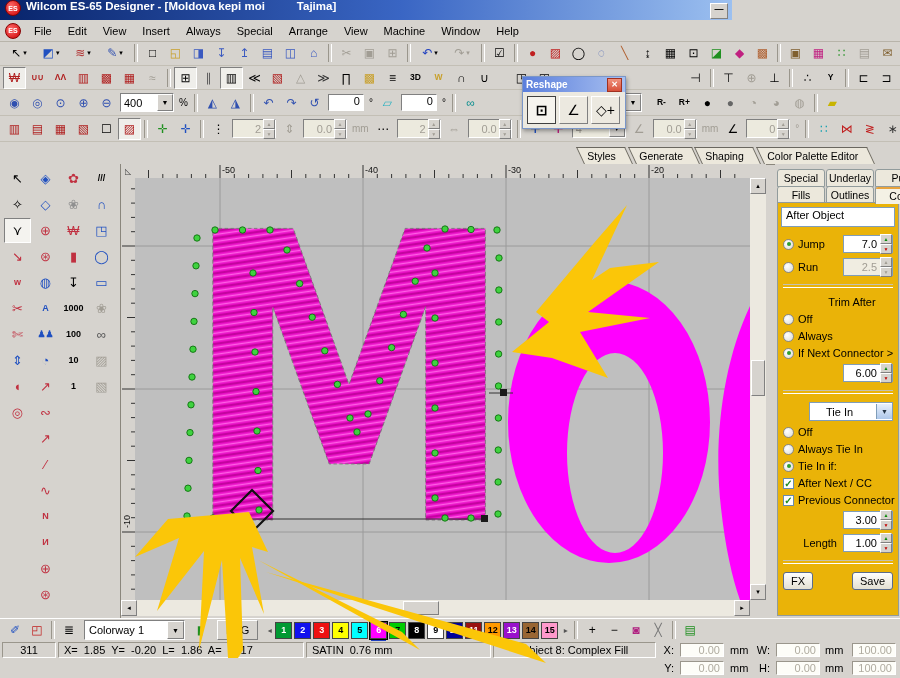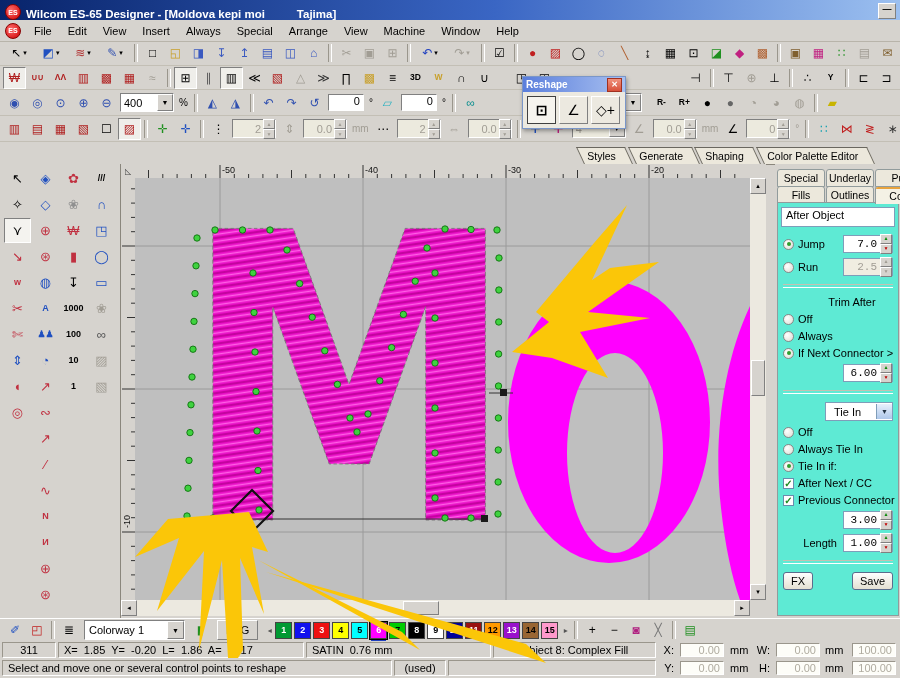--- a/index.html
+++ b/index.html
@@ -1,23 +1,23 @@
 <!DOCTYPE html>
 <html><head>
 <meta charset="utf-8">
 <style>
   html,body{margin:0;padding:0;background:#fff;}
   #win{position:relative;width:900px;height:678px;overflow:hidden;background:#d6d3ce;
        font-family:"Liberation Sans",sans-serif;font-size:11px;color:#000;user-select:none;}
   .raised{border:1px solid;border-color:#fff #808080 #808080 #fff;}
 
   
-  #titlebar{position:absolute;left:0;top:0;width:900px;height:20px;
+  #titlebar{position:absolute;left:0;top:0;width:732px;height:20px;
     background:linear-gradient(90deg,#08246b 0%,#3a66c4 55%,#9cc0f0 100%);
-    display:flex;align-items:flex-end;color:#fff;font-weight:bold;font-size:11.5px;}
+    display:flex;align-items:flex-start;color:#fff;font-weight:bold;font-size:11.5px;}
   .eslogo{width:14px;height:14px;border-radius:50%;background:radial-gradient(circle at 35% 35%,#ff6a6a,#c00);color:#fff;
     font-size:7px;font-weight:bold;display:flex;align-items:center;justify-content:center;margin:0 5px;flex:0 0 auto;border:1px solid #800;}
   #titleText{white-space:pre;overflow:hidden;}
   #minBtn{position:absolute;right:4px;top:3px;width:16px;height:14px;background:#d6d3ce;color:#000;
     font-size:9px;line-height:11px;text-align:center;font-weight:bold;}
 
   
   #menubar{position:absolute;left:0;top:20px;width:900px;height:21px;display:flex;align-items:center;border-bottom:1px solid #b8b4aa;}
   .menu-item{padding:2px 8px;}
 
@@ -85,38 +85,38 @@
   .sthumb{position:absolute;background:#d6d3ce;border:1px solid;border-color:#fff #808080 #808080 #fff;box-sizing:border-box;}
 
   
   #rightpanel{position:absolute;left:775px;top:164px;width:125px;height:454px;background:#d6d3ce;}
   .rptabs{position:absolute;left:2px;display:flex;}
   #rpTabs1{top:5px;} #rpTabs2{top:22px;}
   .rptab{width:46px;height:16px;background:#ece8dc;border:1px solid #919b9c;border-radius:3px 3px 0 0;
     display:flex;align-items:center;justify-content:center;font-size:10.5px;margin-right:1px;overflow:hidden;position:relative;flex:0 0 auto;}
   .rptab.actv{background:#f4f1e5;height:17px;z-index:2;border-bottom:none;}
   .rptab.actv::before{content:"";position:absolute;top:0;left:0;right:0;height:2px;background:#e8a33d;}
-  #rpcontent{position:absolute;left:2px;top:38px;right:1px;bottom:2px;background:#5eead4;border:1px solid #919b9c;
+  #rpcontent{position:absolute;left:2px;top:38px;right:1px;bottom:2px;background:#eab308;border:1px solid #919b9c;
     padding:4px 3px;box-sizing:border-box;overflow:hidden;}
   .rpheader{height:16px;background:#fff;border:1px solid #7f9db9;padding:1px 4px;margin-bottom:8px;}
   .rrow{display:flex;align-items:center;margin:5px 2px;}
   .rrow .flex1{flex:1;}
   .rlab{margin-left:4px;font-size:11px;white-space:nowrap;}
   .radio{width:11px;height:11px;border-radius:50%;background:radial-gradient(circle at 35% 35%,#fff,#dcdcd2);
     border:1px solid #888;box-sizing:border-box;position:relative;flex:0 0 auto;}
   .radio.sel::after{content:"";position:absolute;left:2.5px;top:2.5px;width:4px;height:4px;border-radius:50%;background:#2f9e2f;}
   .check{width:11px;height:11px;background:#fff;border:1px solid #6a8cae;box-sizing:border-box;
     font-size:10px;line-height:9px;color:#1d8a1d;text-align:center;flex:0 0 auto;font-weight:bold;}
-  .rspin{display:flex;align-items:center;height:16px;background:#fff;border:1px solid #7f9db9;flex:0 0 auto;font-family:Liberation Mono, monospace;}
+  .rspin{display:flex;align-items:center;height:16px;background:#fff;border:1px solid #7f9db9;flex:0 0 auto;}
   .rspin .sval{width:30px;text-align:right;padding:0 3px;font-size:11px;}
   .rspin.dis{background:#f0ede1;} .rspin.dis .sval{color:#a19d94;}
   .rphr{height:2px;border-top:1px solid #c5c1b2;border-bottom:1px solid #fff;margin:8px 2px;}
   .rptitle{text-align:center;padding-left:28px;margin:6px 0 2px 0;}
   .rpcombo{display:flex;align-items:center;height:17px;background:#fff;border:1px solid #7f9db9;}
-  .rpcombo .cval{padding:0 8px;min-width:34px;}
+  .rpcombo .cval{padding:0 16px;min-width:34px;}
   .rpcombo .cbtn{width:15px;height:15px;background:linear-gradient(#e8f0fc,#aec8ea);border-left:1px solid #7f9db9;
     font-size:7px;display:flex;align-items:center;justify-content:center;color:#234;}
   .rright{justify-content:flex-end;}
   .xpbtn{border:1px solid #5a6c8c;border-radius:3px;background:linear-gradient(#fefefe,#e4e0d2);
     padding:2px 7px;font-size:11px;display:inline-block;}
   #rpButtons{display:flex;justify-content:space-between;margin:8px 2px 0 2px;}
 
   
   #colorbar{position:absolute;left:0;top:618px;width:900px;height:23px;border-top:1px solid #fff;
     display:flex;align-items:center;padding-left:4px;box-sizing:border-box;overflow:hidden;}
@@ -1213,25 +1213,20 @@
       <div class="tbsep"></div>
       <div class="cwbtn" style="color: rgb(32, 144, 32);">▤</div>
     </div>
 
   <div id="status1">
     <div class="scell" style="left:2px;top:1px;width:54px;justify-content:center">311</div>
     <div class="scell" style="left:58px;top:1px;width:246px">X=  1.85  Y=  -0.20  L=  1.86  A=  -6.17</div>
     <div class="scell" style="left:306px;top:1px;width:185px">SATIN  0.76 mm</div>
     <div class="scell" style="left:493px;top:1px;width:163px;justify-content:center">Object 8: Complex Fill</div>
   </div>
-  <div id="status2">
-    <div class="scell" style="left:2px;top:0;width:390px">Select and move one or several control points to reshape</div>
-    <div class="scell" style="left:394px;top:0;width:52px;justify-content:center">(used)</div>
-    <div class="scell" style="left:448px;top:0;width:208px"></div>
-  </div>
 
   <div id="xywh">
     <span class="xlab" style="left:0;top:3px">X:</span>
     <div class="xbox" style="left:22px;top:2px">0.00</div>
     <span class="xmm" style="left:72px;top:3px">mm</span>
     <span class="xlab" style="left:96px;top:3px">W:</span>
     <div class="xbox" style="left:118px;top:2px">0.00</div>
     <span class="xmm" style="left:167px;top:3px">mm</span>
     <div class="xbox" style="left:194px;top:2px">100.00</div>
     <span class="xlab" style="left:0;top:21px">Y:</span>

